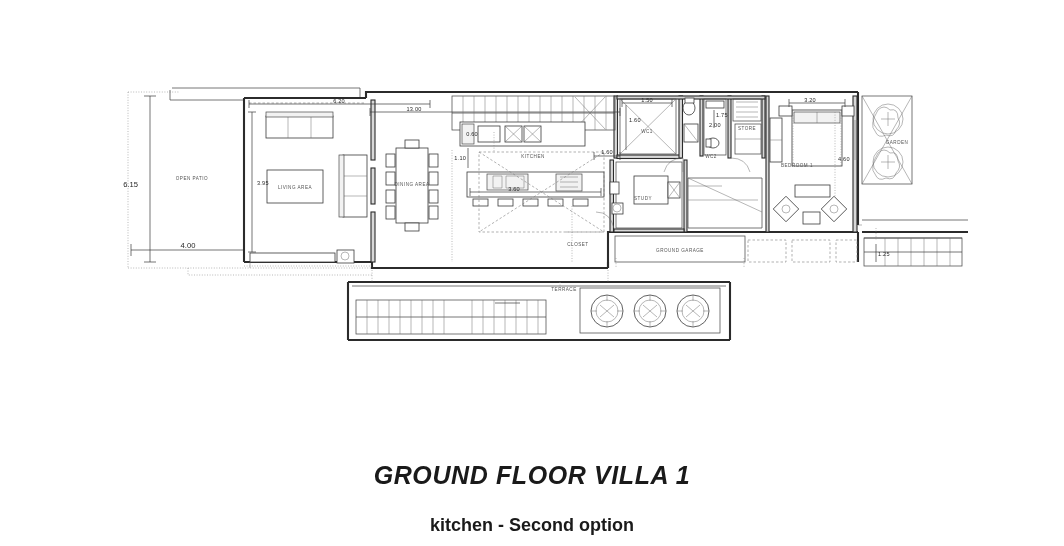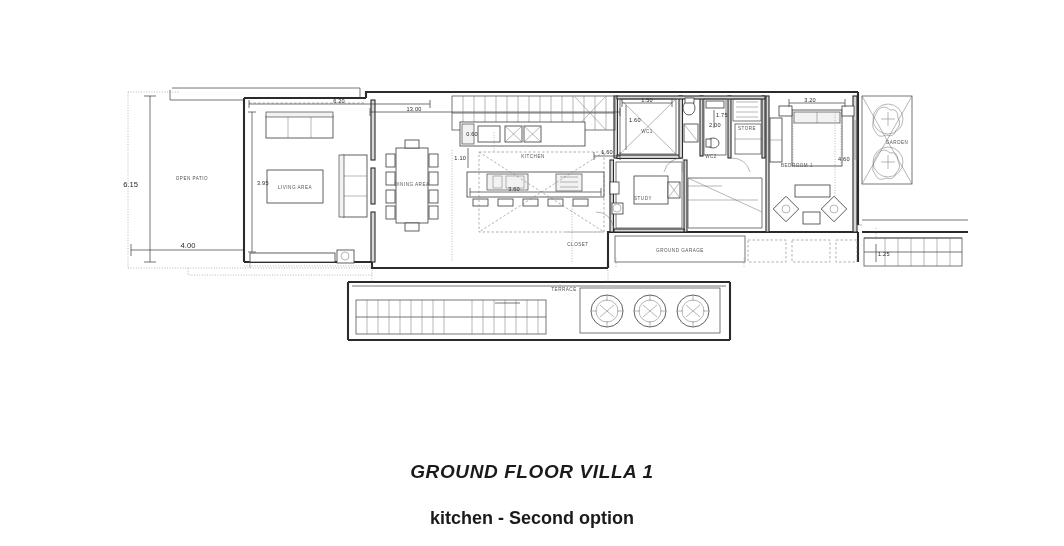--- a/index.html
+++ b/index.html
@@ -34,21 +34,21 @@
     position: absolute;
     left: 0;
     top: 462px;
     width: 1064px;
     text-align: center;
   }
   .plan-title {
     font-family: "Liberation Sans", sans-serif;
     font-style: italic;
     font-weight: bold;
-    font-size: 19px;
+    font-size: 25px;
     letter-spacing: 0.6px;
     color: #1a1a1a;
     margin: 0;
     line-height: 1.1;
   }
   .plan-subtitle {
     font-family: "Liberation Sans", sans-serif;
     font-weight: bold;
     font-size: 18px;
     color: #1a1a1a;

